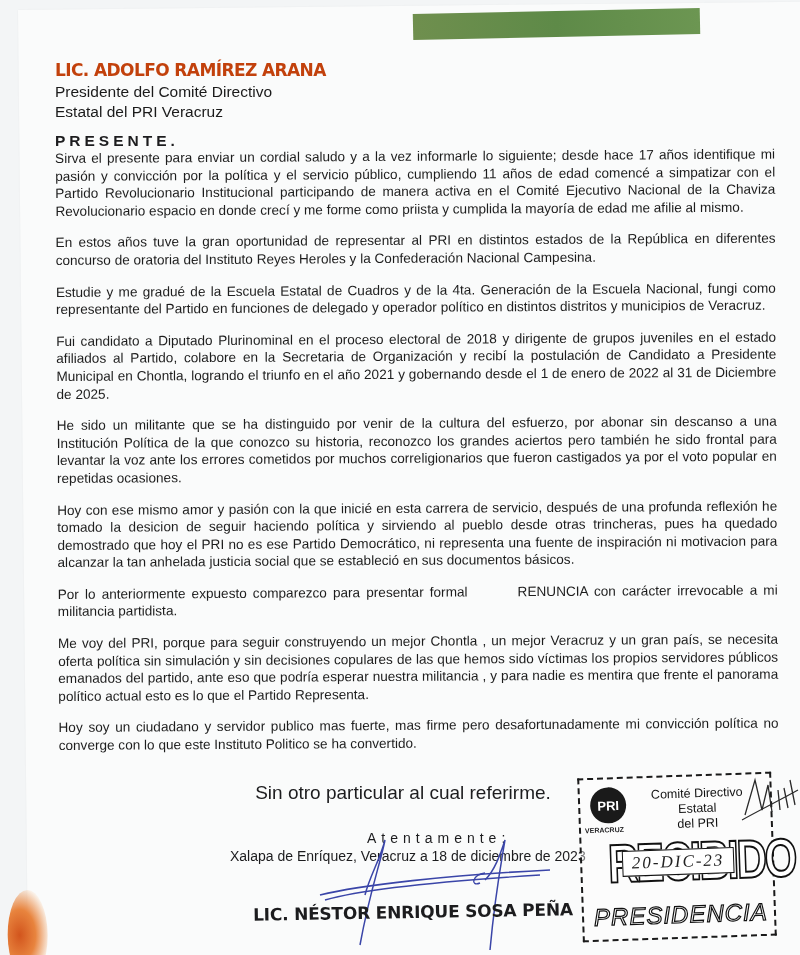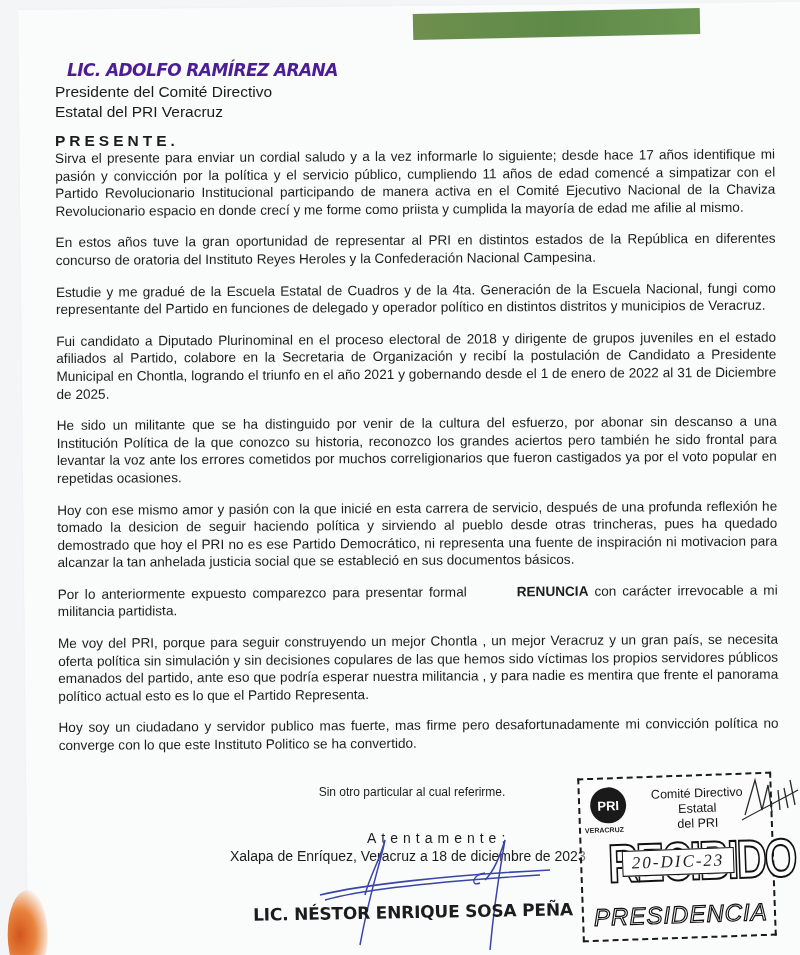--- a/index.html
+++ b/index.html
@@ -22,36 +22,36 @@
       transform:rotate(-1.2deg);
     }
     .edge-orange {
       position:absolute; left:-20px; top:880px; width:40px; height:90px;
       border-radius:50%;
       background:radial-gradient(ellipse at 30% 50%, #d2551d 0%, #e8843e 40%, rgba(250,220,190,0.3) 75%, rgba(255,255,255,0) 100%);
     }
     .header { position:absolute; left:55px; top:60px; }
     .addressee-name {
       font-family:"DejaVu Sans", sans-serif; font-weight:bold; font-size:17px;
-      letter-spacing:-0.6px; color:#4c1d95; margin:0 0 2px 12px;font-style:italic;
+      letter-spacing:-0.6px; color:#c2410c; margin:0 0 2px 0;
     }
     .addressee-line { font-size:15.5px; line-height:20px; color:#1a1a1a; }
     .presente { font-size:15.5px; font-weight:bold; letter-spacing:4px; margin-top:10px; }
     .body-text {
       position:absolute; left:55px; top:150px; width:720px;
       font-size:13.6px; line-height:17.6px; color:#1d1d1d;
       text-align:justify;
       transform:rotate(-0.35deg);
       transform-origin:0 0;
     }
     .body-text p { margin:0 0 14px 0; }
-    .body-text strong { font-weight:bold;padding-left:44px; }
+    .body-text strong { font-weight:normal;padding-left:44px; }
     .closing {
-      position:absolute; left:262px; top:783px; width:300px; text-align:center;
-      font-size:12px; line-height:19px;
+      position:absolute; left:253px; top:783px; width:300px; text-align:center;
+      font-size:19px; line-height:19px;
     }
     .atentamente { position:absolute; left:344px; top:830px; font-size:14px; letter-spacing:5px;margin-left:23px; }
     .place-date { position:absolute; left:230px; top:848px; font-size:14px; white-space:nowrap; }
     .signer {
       position:absolute; left:253px; top:902px;
       font-family:"DejaVu Sans", sans-serif; font-weight:bold; font-size:17px;
       letter-spacing:-0.2px; transform:rotate(-1deg);
     }
     .signature { position:absolute; left:300px; top:835px; width:280px; height:120px; }
     .stamp {

